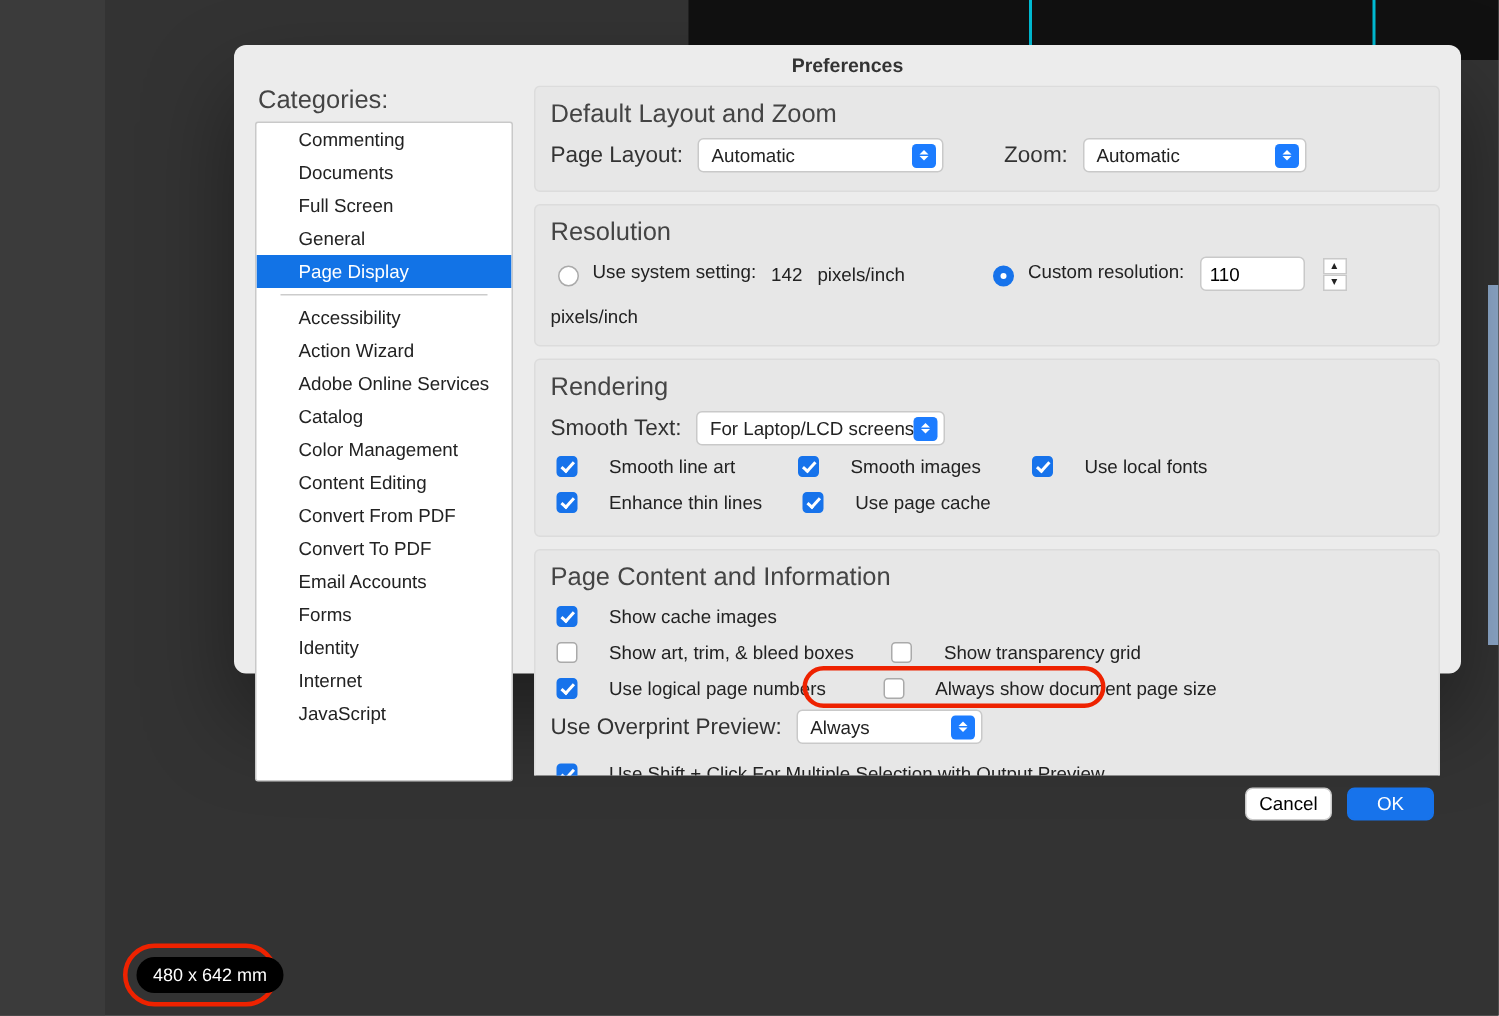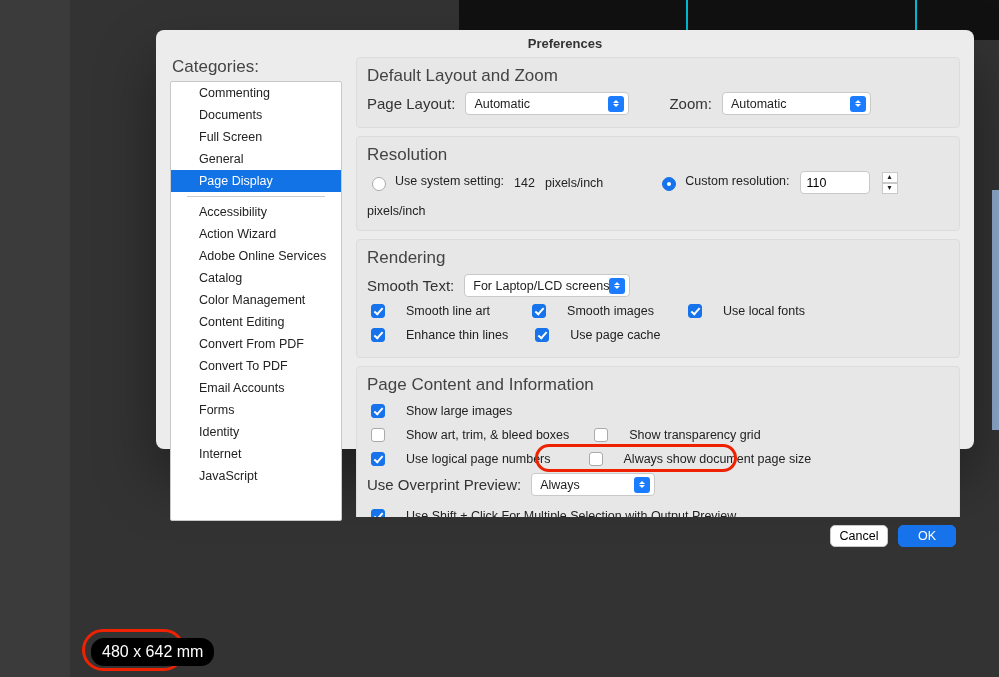--- a/index.html
+++ b/index.html
@@ -2,21 +2,21 @@
 <html><head>
 <meta charset="utf-8">
 <style>
 html,body{margin:0;padding:0;font-family:-apple-system,Helvetica,Arial,sans-serif;font-size:13px;color:#222;background:#2a2a2a;width:999px;height:677px;overflow:hidden}
 .bg{position:relative;width:999px;height:677px;background:#333}
 .bg-dark{position:absolute;left:0;top:0;width:70px;height:677px;background:#3b3b3b}
 .bg-light{position:absolute;left:992px;top:190px;width:7px;height:240px;background:#8faacc}
 .bg-strip{position:absolute;right:0;top:0;width:540px;height:40px;background:#111;display:flex;overflow:hidden}
 .bg-strip .cell{width:42%;height:40px;border-right:2px solid #00bcd4}
 .hl-red{position:absolute;border:3px solid #e20;border-radius:25px}
-.dim-label{position:absolute;left:91px;top:638px;background:#000;color:#fff;padding:5px 11px;border-radius:13px;font-size:16px}
+.dim-label{position:absolute;left:91px;top:638px;background:#000;color:#fff;padding:5px 11px;border-radius:13px;font-size:12px}
 .dialog{position:absolute;left:156px;top:30px;width:818px;height:419px;background:#ececec;border-radius:8px;box-shadow:0 30px 60px rgba(0,0,0,.4)}
 .title{text-align:center;font-weight:600;font-size:13px;padding:6px 0;color:#333}
 .body{display:flex;padding:0 14px 8px 14px;height:460px}
 .left{width:172px;flex:0 0 172px}
 .cats-label{font-size:17px;color:#444;margin:0 0 4px 2px}
 .catlist{background:#fff;border:1px solid #c9c9c9;border-radius:2px;height:438px;overflow:hidden}
 .catlist .sep{border-top:1px solid #ccc;margin:4px 16px}
 .catlist .item{padding:4px 0 4px 28px;font-size:12.5px;cursor:default}
 .catlist .item.selected{background:#1273e6;color:#fff}
 .right{flex:1;padding-left:14px;overflow:hidden}
@@ -164,21 +164,21 @@
                 <span>Use page cache</span>
               </label>
           </div>
         </div>
 
         <div class="section">
           <div class="sect-title">Page Content and Information</div>
           <div class="row">
               <label class="cb">
                 <input type="checkbox" checked="" style="">
-                <span>Show large images</span>
+                <span>Show cache images</span>
               </label>
             </div>
           <div class="row">
             <label class="cb">
                 <input type="checkbox" style="">
                 <span>Show art, trim, &amp; bleed boxes</span>
               </label>
             <span style="width:1px"></span>
             <label class="cb">
                 <input type="checkbox" style="">

